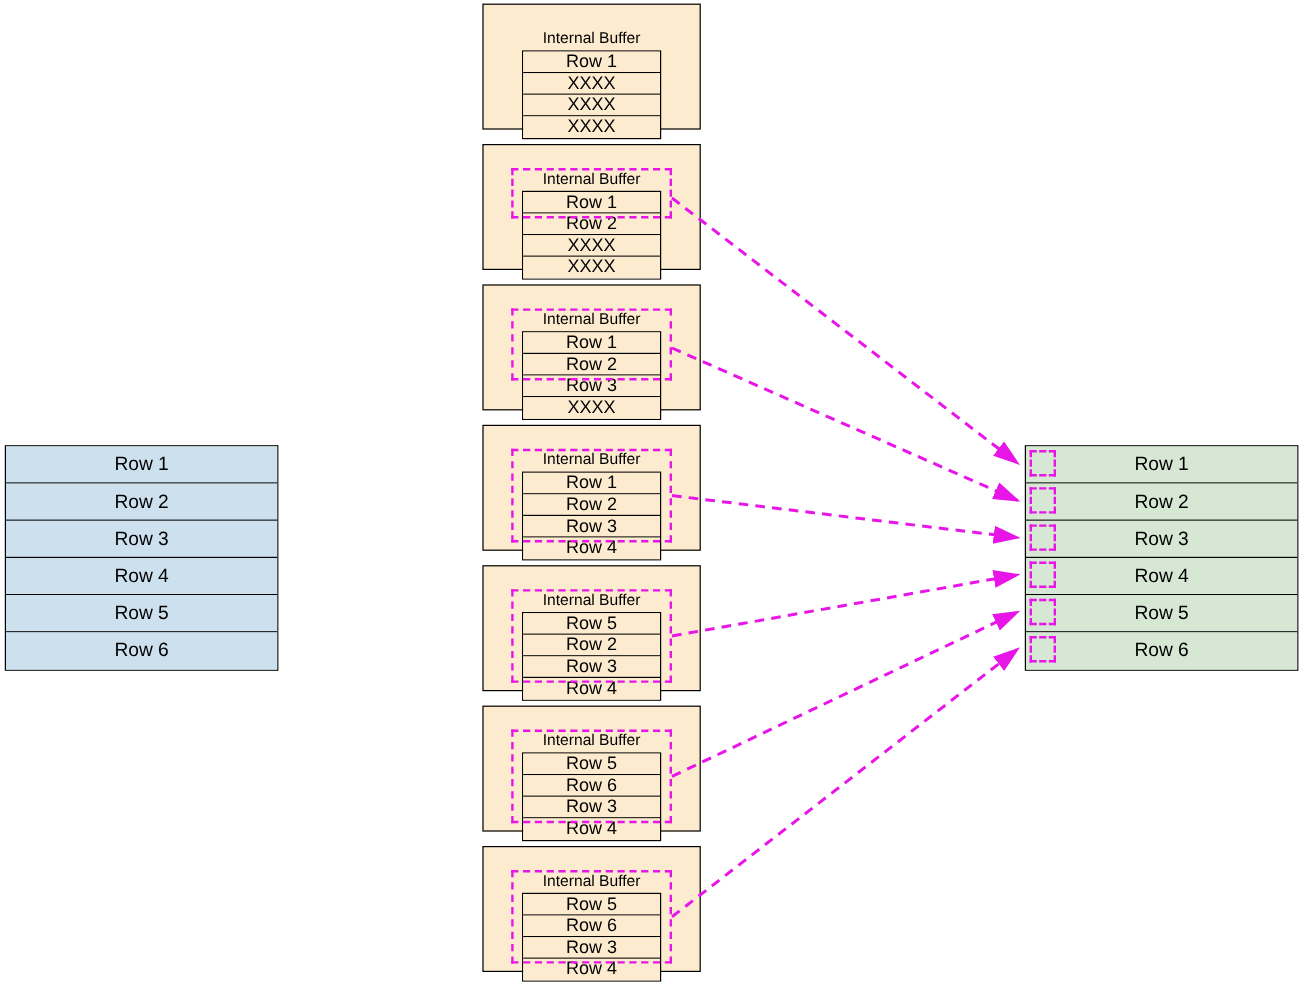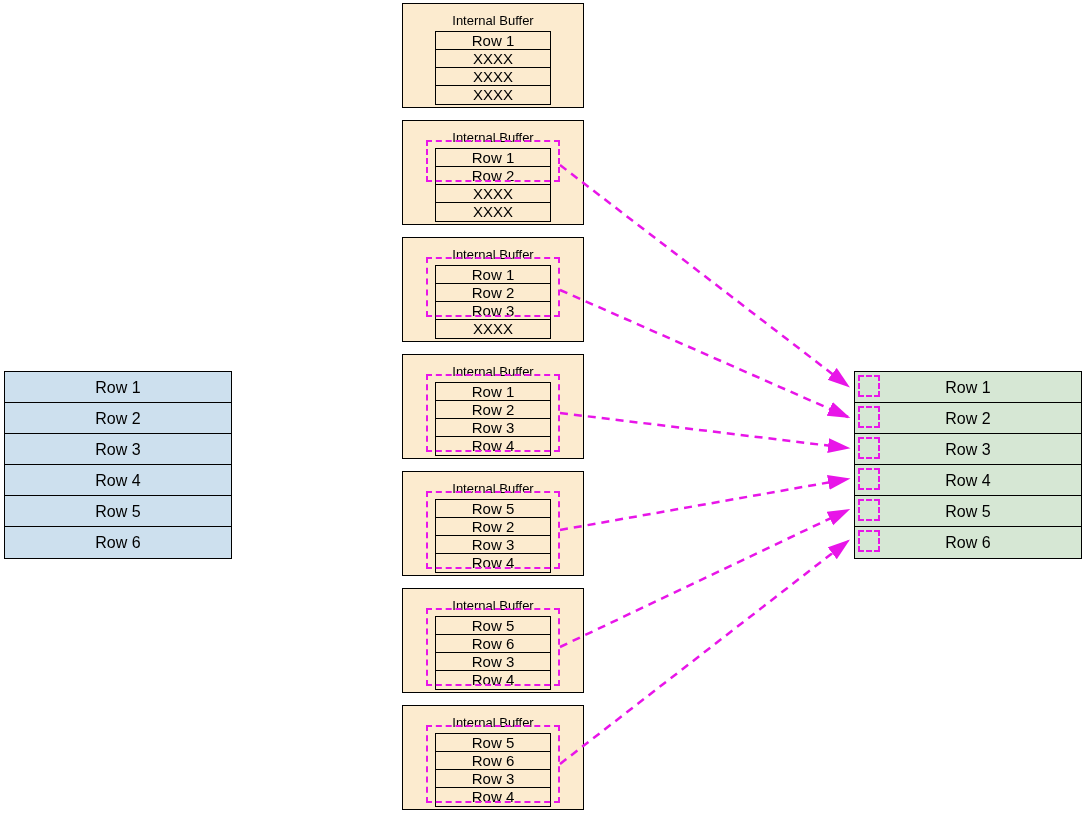--- a/index.html
+++ b/index.html
@@ -27,21 +27,21 @@
     font-size: 16px;
   }
   .src-row:last-child { border-bottom: none; }
 
   
   .buffer {
     width: 182px;
     height: 105px;
     background: #fcebcf;
     border: 1px solid #000;
-    padding-top: 9px;
+    padding-top: 20px;
   }
   .buffer-title {
     text-align: center;
     font-size: 13px;
     margin-bottom: 3px;
   }
   .buffer-rows {
     width: 116px;
     margin: 0 auto;
     border: 1px solid #000;

